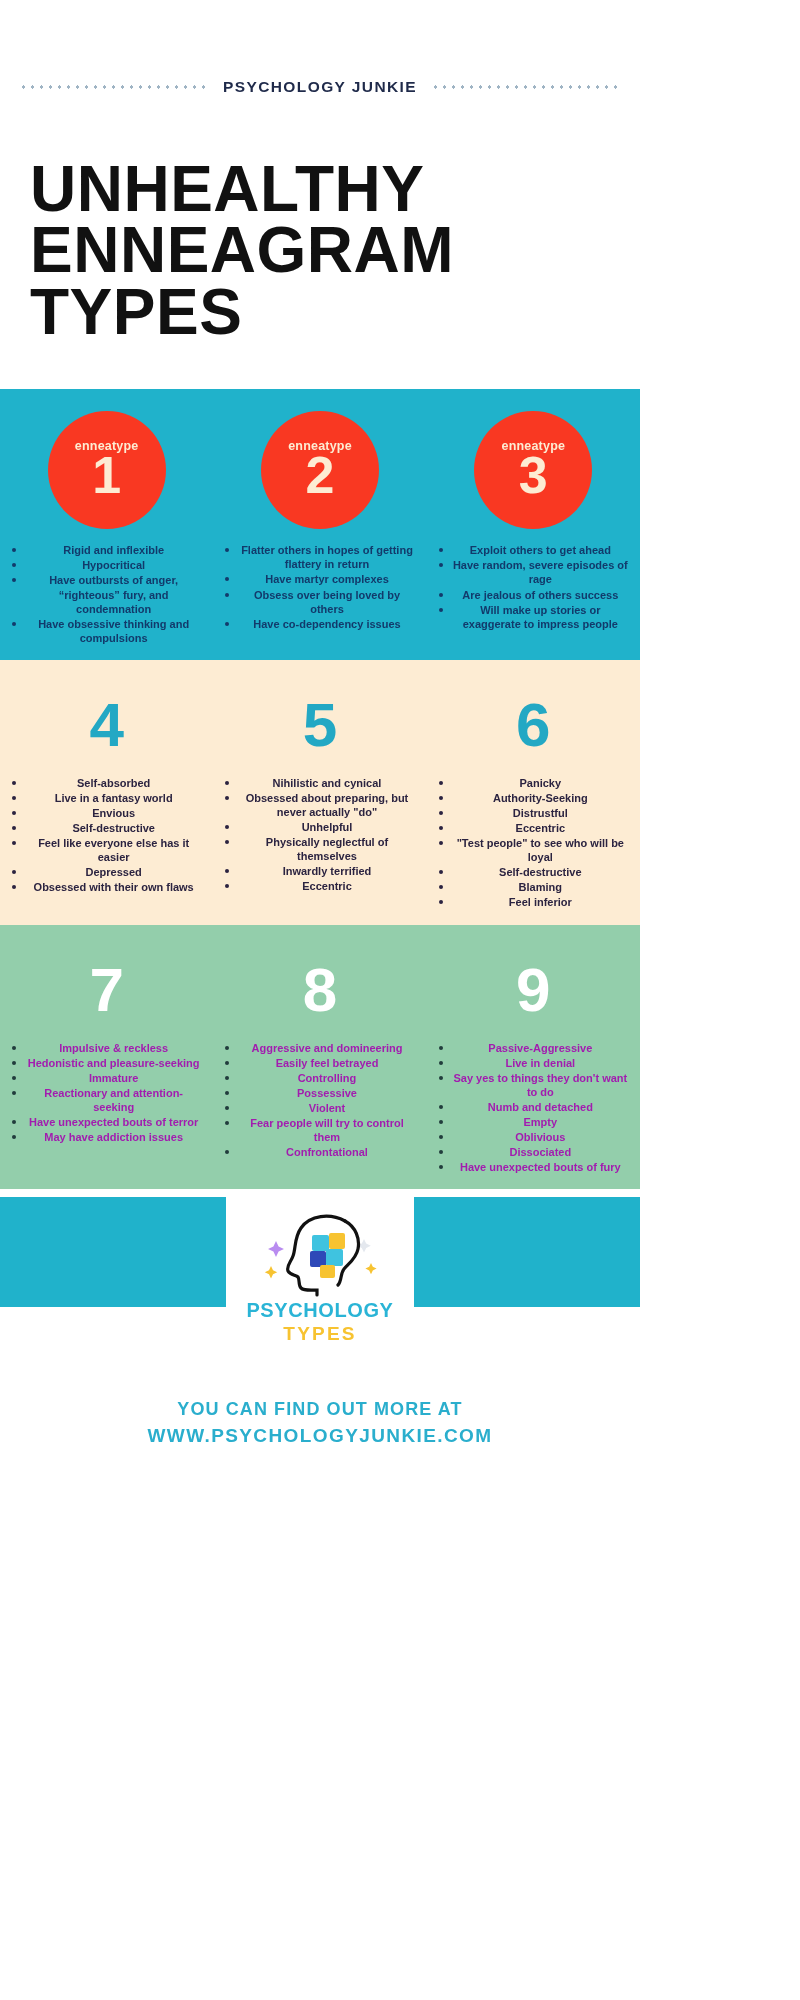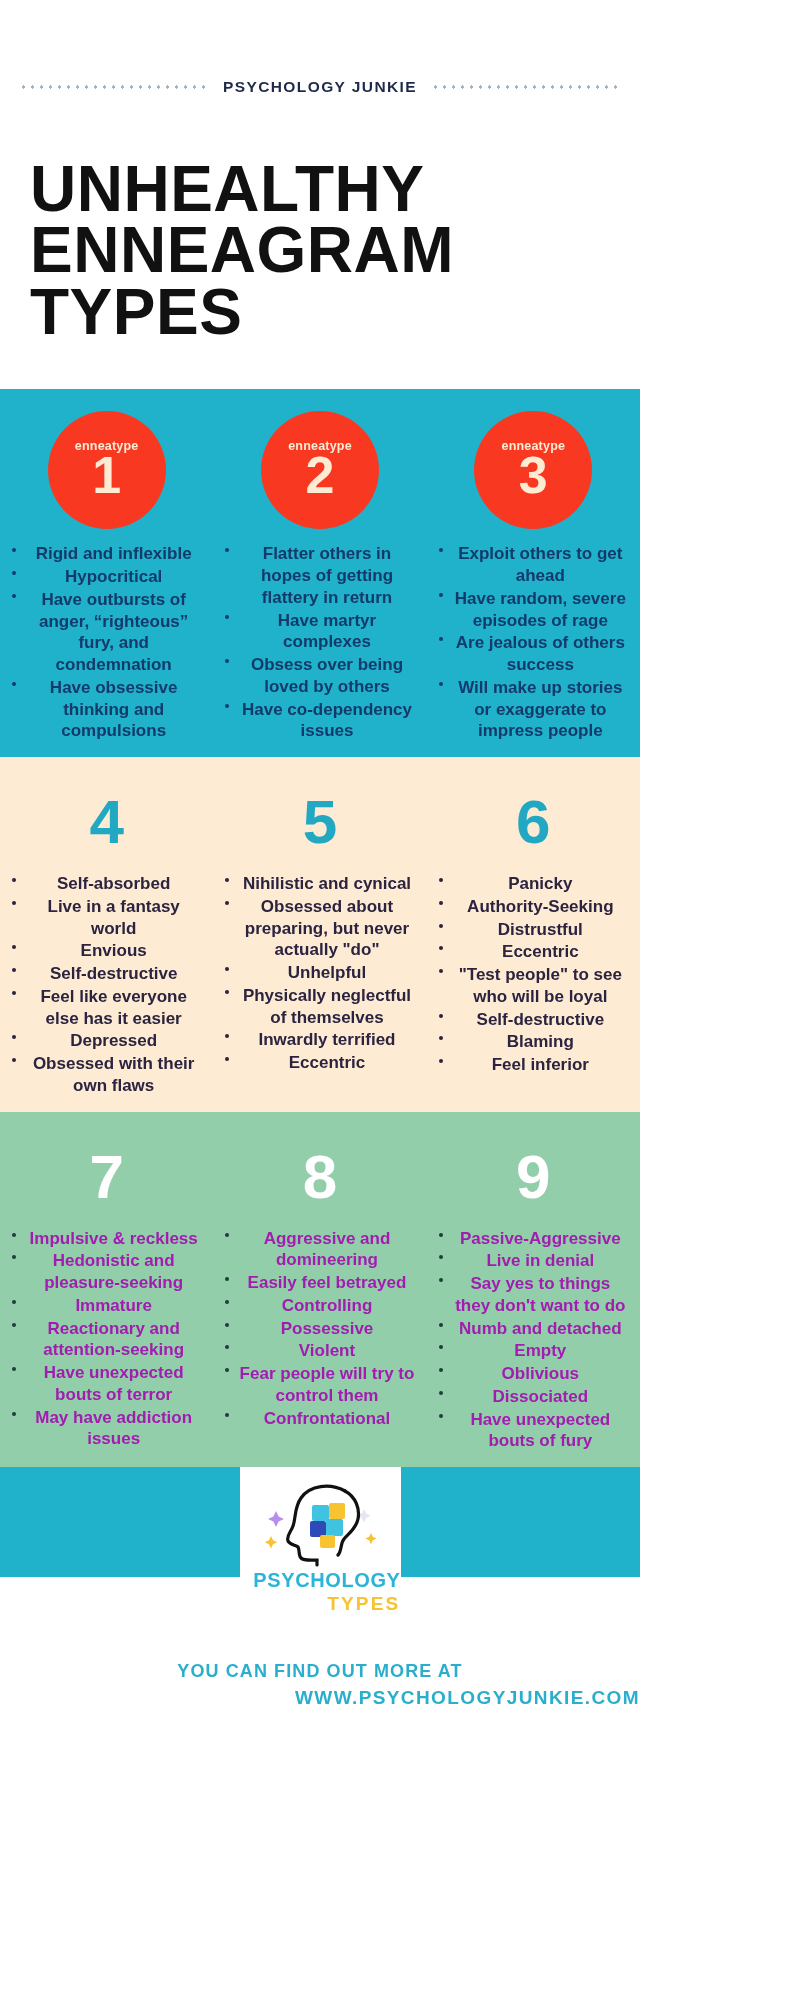--- a/index.html
+++ b/index.html
@@ -131,21 +131,21 @@
   }
   .col {
     flex: 1 1 33.333%;
     padding: 0 6px;
   }
   .col ul { list-style: none; }
   .col li {
     position: relative;
     display: block;
     text-align: center;
-    font-size: 17px;
+    font-size: 11px;
     line-height: 1.28;
     font-weight: bold;
     padding: 0 6px 1px 20px;
   }
   .col li .bullet {
     position: absolute;
     left: 6px;
     top: 5px;
     width: 4px;
     height: 4px;
@@ -167,25 +167,25 @@
   .footer-band {
     position: absolute;
     left: 0;
     top: 0;
     width: 640px;
     height: 110px;
     background: #20b2cb;
   }
   .logo-card {
     position: relative;
-    margin: 0 auto;
-    width: 161px;
+    margin: 8px auto;
+    width: 188px;
     padding: 14px 0 12px 0;
     background: #ffffff;
-    text-align: right;
+    text-align: center;
     z-index: 2;
   }
   .logo-head { display: block; margin: 0 auto; }
   .logo-word-1 {
     font-size: 20px;
     font-weight: bold;
     letter-spacing: 0.6px;
     color: #2ab4d6;
     margin-top: 2px;
   }
@@ -210,21 +210,20 @@
     color: #2aaecd;
     text-transform: uppercase;
   }
   .cta-line-2 {
     font-size: 19px;
     font-weight: bold;
     letter-spacing: 1.4px;
     color: #2aaecd;
     text-transform: uppercase;
     margin-top: 5px;
-    text-align: right;
   }
 </style>
 </head>
 <body>
 
 <div id="page">
   <div id="canvas">
 
     <div class="brandbar">
       <div class="dots left"></div>

